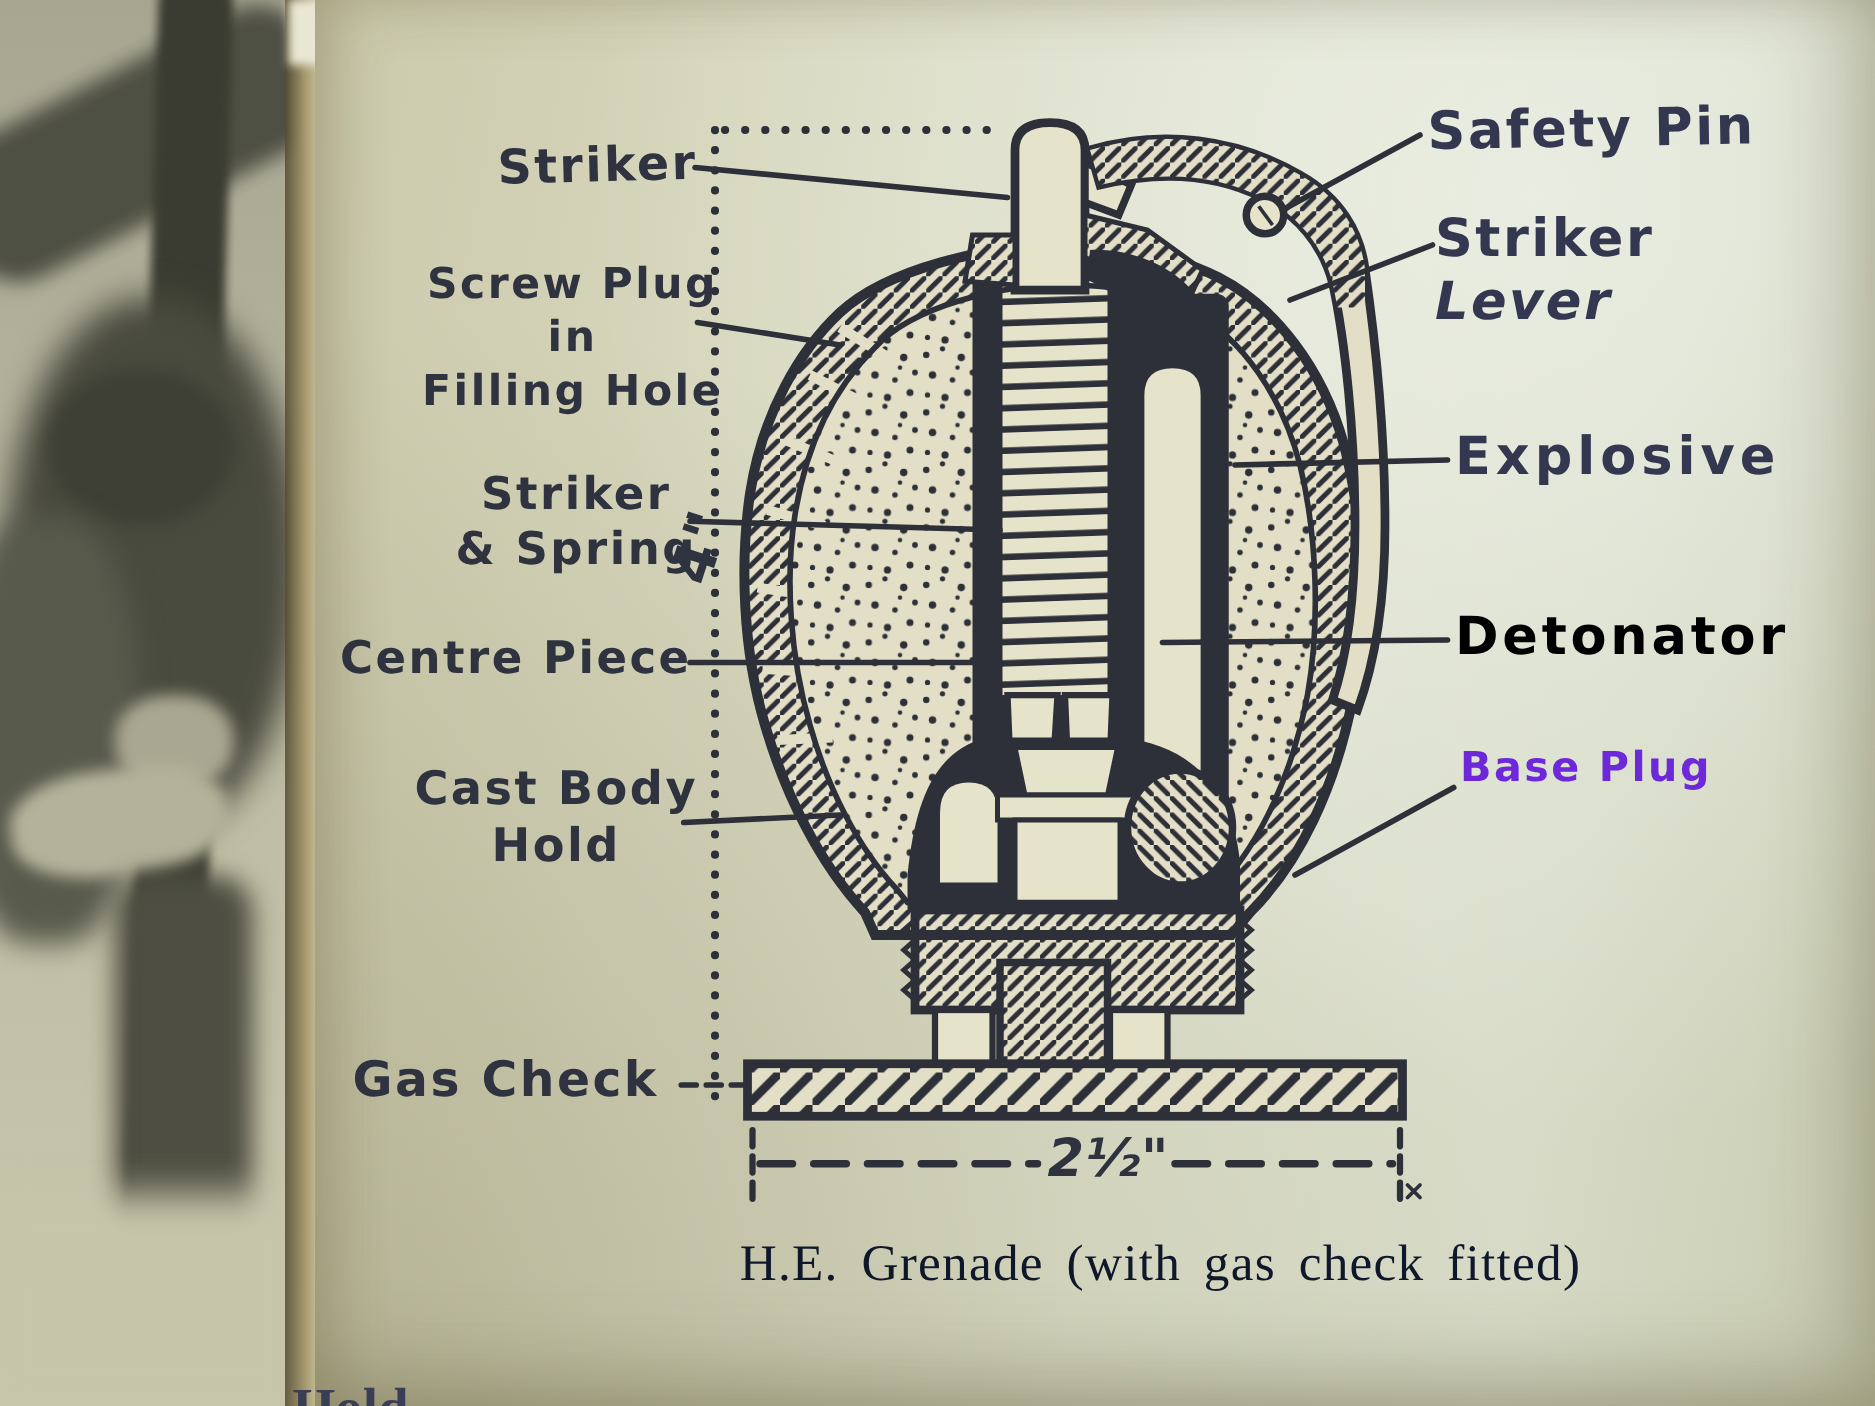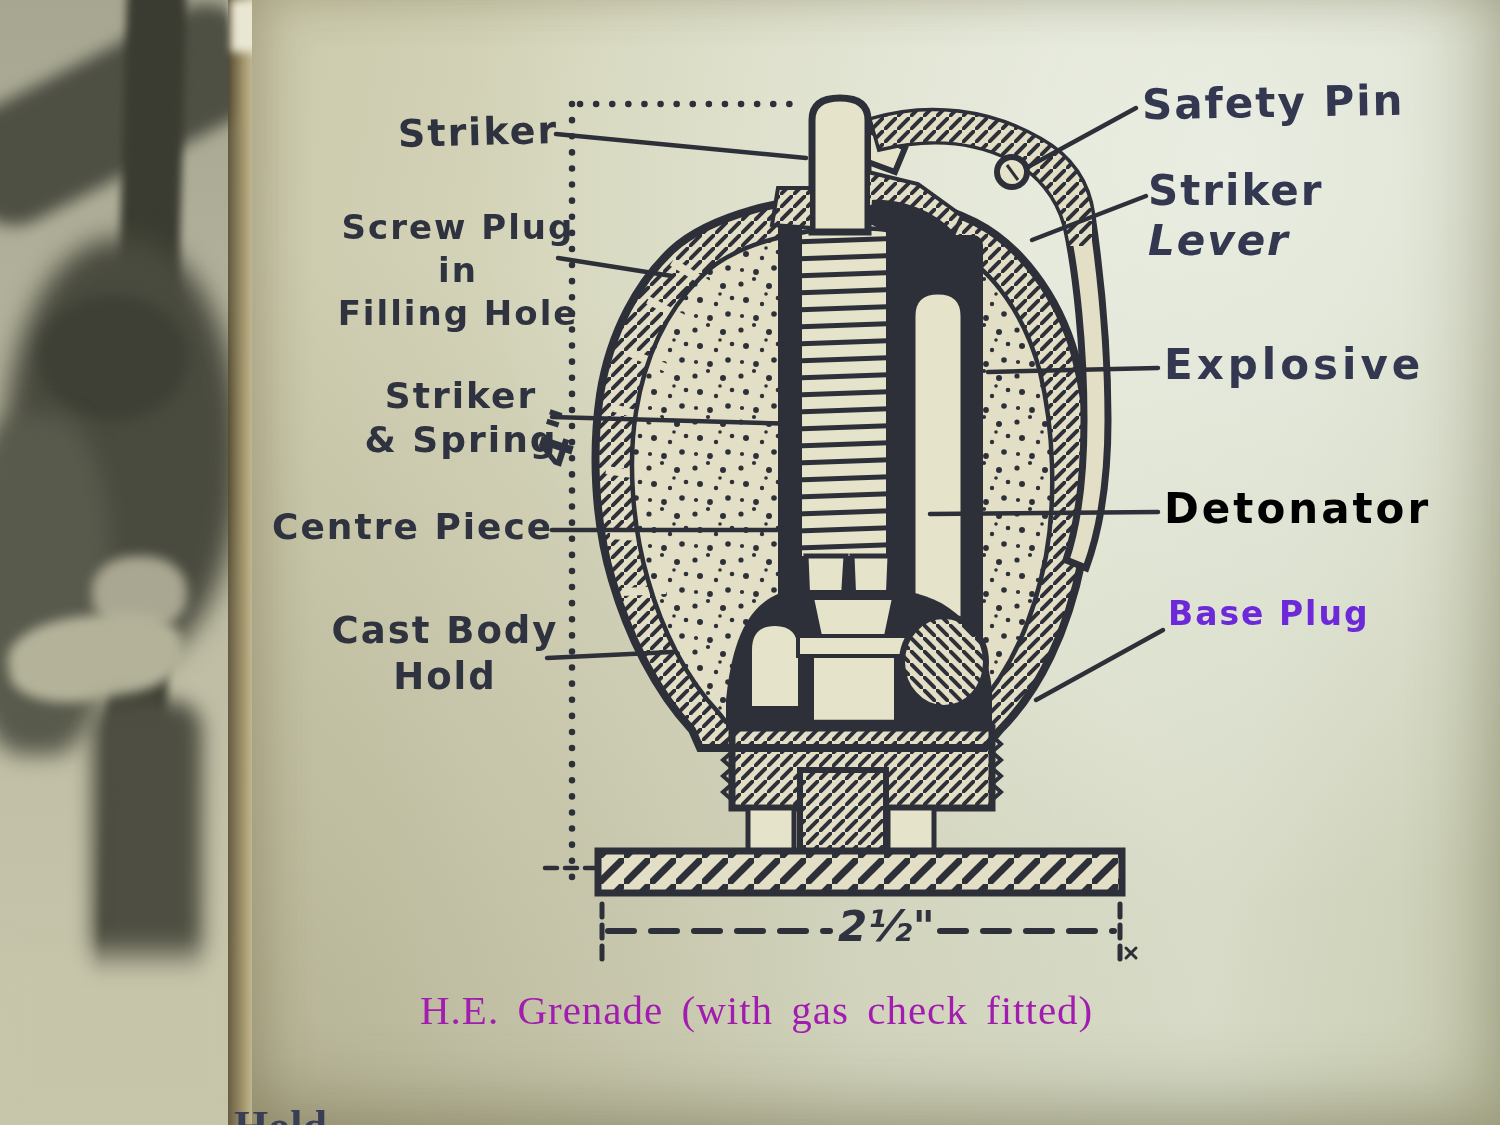--- a/index.html
+++ b/index.html
@@ -39,22 +39,22 @@
   #lbl-safetypin{left:1142px;top:78px;font-size:42px;transform:rotate(-1deg);color:#333850;}
   #lbl-strikerlever{left:1148px;top:166px;width:272px;font-size:42px;line-height:1.18;color:#333850;}
   #lbl-strikerlever .ln2{text-align:left;font-style:italic;}
   #lbl-explosive{left:1164px;top:340px;font-size:42px;letter-spacing:4px;color:#333850;}
   #lbl-detonator{left:1164px;top:484px;font-size:42px;letter-spacing:3px;color:#000000;}
   #lbl-baseplug{left:1168px;top:594px;font-size:33px;color:#6d28d9;}
   #dim-height{left:530px;top:410px;font-size:46px;transform:rotate(-72deg);color:#2f323f;}
   #dim-width{left:838px;top:902px;font-size:42px;font-style:italic;color:#2f323f;letter-spacing:1px;}
 
   
-  .caption{position:absolute;left:420px;top:986px;width:845px;text-align:left;
-           font-family:"Liberation Serif",serif;font-size:41px;color:#a21caf;
+  .caption{position:absolute;left:420px;top:986px;width:845px;text-align:right;
+           font-family:"Liberation Serif",serif;font-size:41px;color:#0f172a;
            word-spacing:7px;letter-spacing:1px;}
   .nextline{position:absolute;left:234px;top:1101px;width:300px;height:24px;overflow:hidden;
             font-family:"Liberation Serif",serif;font-size:44px;font-weight:700;color:#3a3e54;}
 </style>
 </head>
 <body>
 
 <div id="stage">
 
   <div class="photo">
@@ -228,20 +228,21 @@
     <span class="ln">&amp; Spring</span>
   </div>
 
   <div class="lbl" id="lbl-centrepiece">Centre Piece</div>
 
   <div class="lbl c" id="lbl-castiron">
     <span class="ln">Cast Body</span>
     <span class="ln">Hold</span>
   </div>
 
+  <div class="lbl" id="lbl-gascheck">Gas Check</div>
 
   <div class="lbl" id="lbl-safetypin">Safety Pin</div>
 
   <div class="lbl" id="lbl-strikerlever">
     <span class="ln">Striker</span>
     <span class="ln ln2">Lever</span>
   </div>
 
   <div class="lbl" id="lbl-explosive">Explosive</div>
   <div class="lbl" id="lbl-detonator">Detonator</div>

